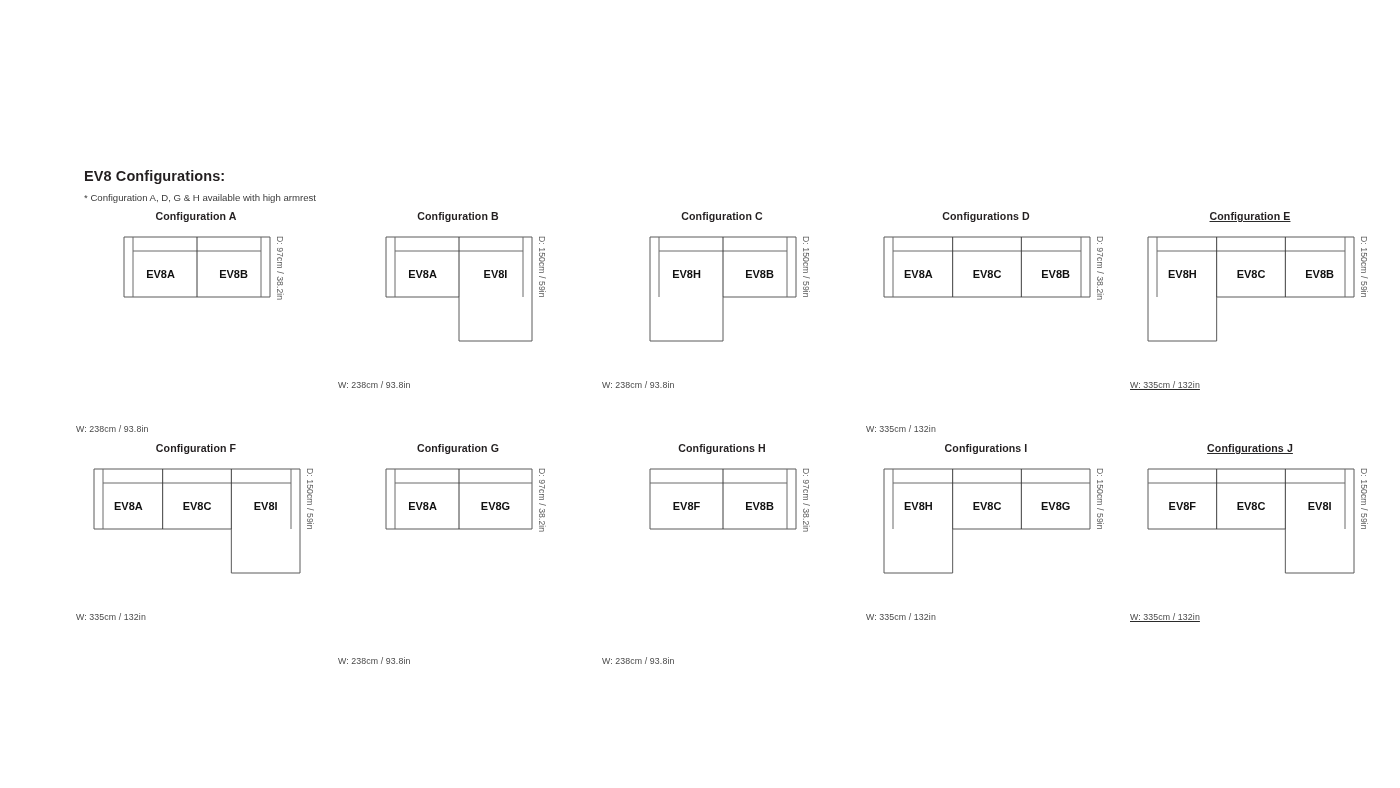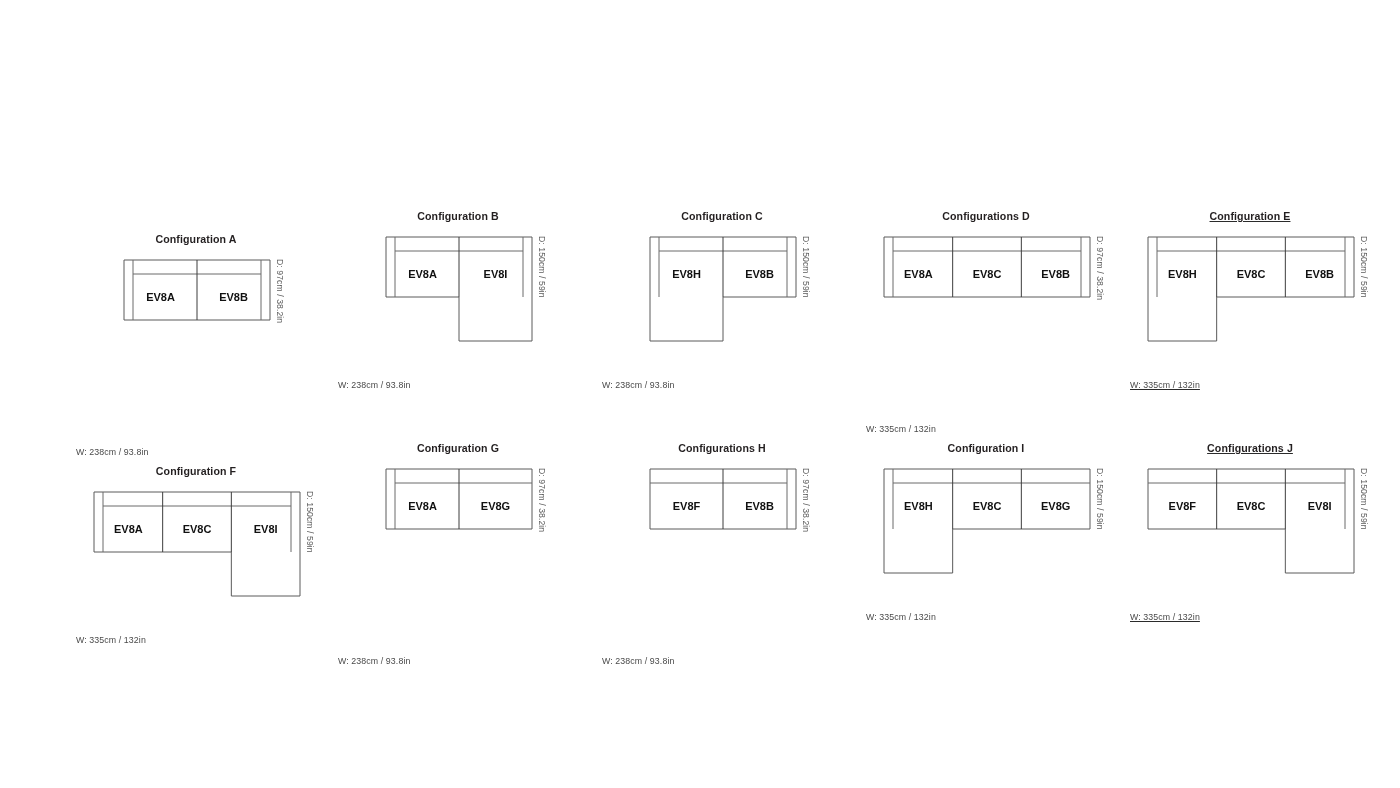--- a/index.html
+++ b/index.html
@@ -58,21 +58,21 @@
     display: flex;
     width: 1400px;
     height: 232px;
   }
   .cell {
     position: relative;
     width: 240px;
     flex: 0 0 240px;
   }
   
-  .row .cell:nth-child(1) { margin-left: 76px; margin-top: 23px; }
+  .row .cell:nth-child(1) { margin-left: 76px; }
   .row .cell:nth-child(2) { margin-left: 22px; }
   .row .cell:nth-child(3) { margin-left: 24px; }
   .row .cell:nth-child(4) { margin-left: 24px; }
   .row .cell:nth-child(5) { margin-left: 24px; text-decoration: underline; }
 
   .cfg-title {
     text-align: center;
     font-size: 10.6px;
     font-weight: 700;
     color: #231f20;
@@ -132,20 +132,24 @@
     fill: #111111;
     text-anchor: middle;
     dominant-baseline: middle;
   }
 </style>
 </head>
 <body>
 
 <div id="page">
 
+  <div class="header">
+    <div class="header-title">EV8 Configurations:</div>
+    <div class="header-note">* Configuration A, D, G &amp; H available with high armrest</div>
+  </div>
 
   <div class="grid" id="grid">
       <div class="row">
         <div class="cell">
           <div class="cfg-title">Configuration A</div>
           <div class="cfg-figure" style="padding-left: 0px;">
             <svg width="150" height="64" viewBox="0 0 150 64" style="left: 47px;">
               <path d="M1,1 H147 V61 H1 Z" class="sofa-outline"></path>
               <path d="M10,15 H138" class="sofa-line"></path>
               <path d="M10,1 V61" class="sofa-line"></path>
@@ -270,21 +274,21 @@
               <path d="M138,1 V61" class="sofa-line"></path>
               <path d="M74,1 V61" class="sofa-divider"></path>
               <text x="37.5" y="39" class="module-label">EV8F</text>
               <text x="110.5" y="39" class="module-label">EV8B</text>
             </svg>
             <div class="depth-label" style="left: 209px; top: 0px;">D: 97cm / 38.2in</div>
           </div>
           <div class="width-label" style="margin-top: 48px;">W: 238cm / 93.8in</div>
         </div>
         <div class="cell">
-          <div class="cfg-title">Configuration I</div>
+          <div class="cfg-title">Configurations I</div>
           <div class="cfg-figure" style="padding-left: 0px;">
             <svg width="210" height="108" viewBox="0 0 210 108" style="left: 17px;">
               <path d="M1,1 H207 V61 H69.66666666666667 V105 H1 Z" class="sofa-outline"></path>
               <path d="M10,15 H207" class="sofa-line"></path>
               <path d="M10,1 V61" class="sofa-line"></path>
               <path d="M69.66666666666667,1 V61" class="sofa-divider"></path>
               <path d="M138.33333333333334,1 V61" class="sofa-divider"></path>
               <text x="35.333333333333336" y="39" class="module-label">EV8H</text>
               <text x="104" y="39" class="module-label">EV8C</text>
               <text x="172.66666666666669" y="39" class="module-label">EV8G</text>

